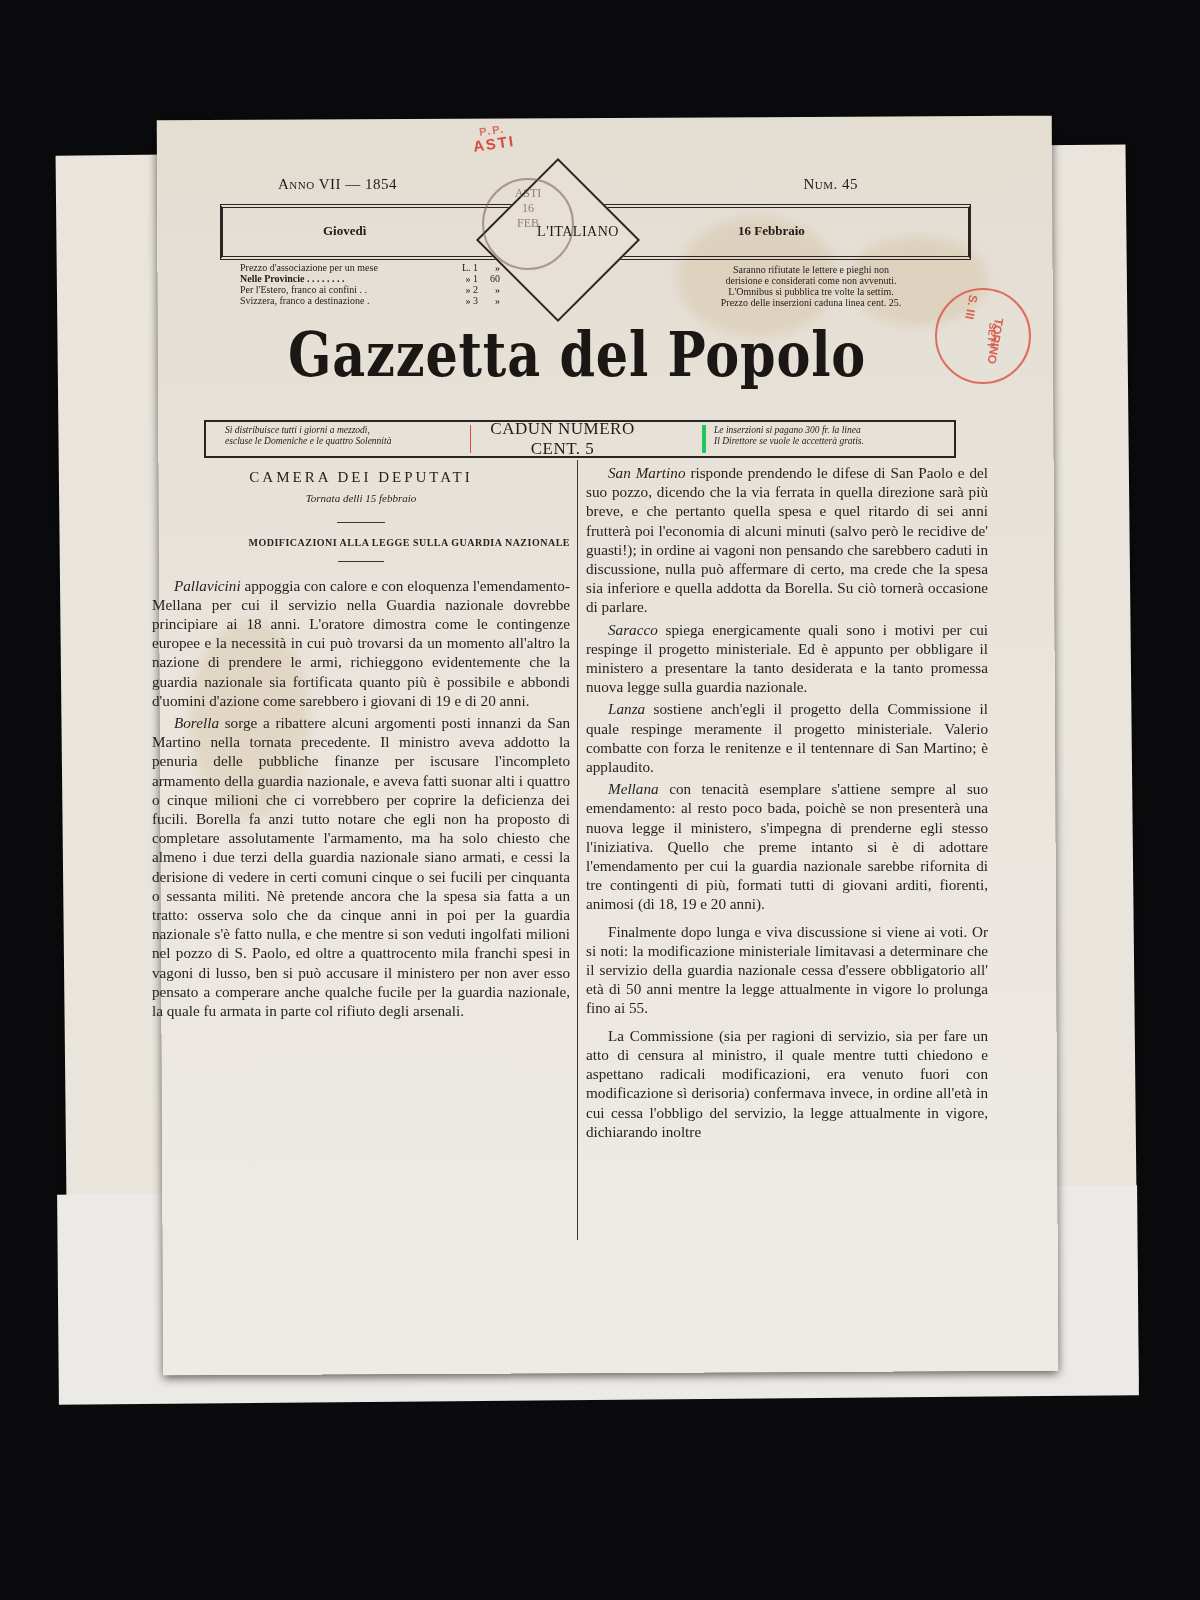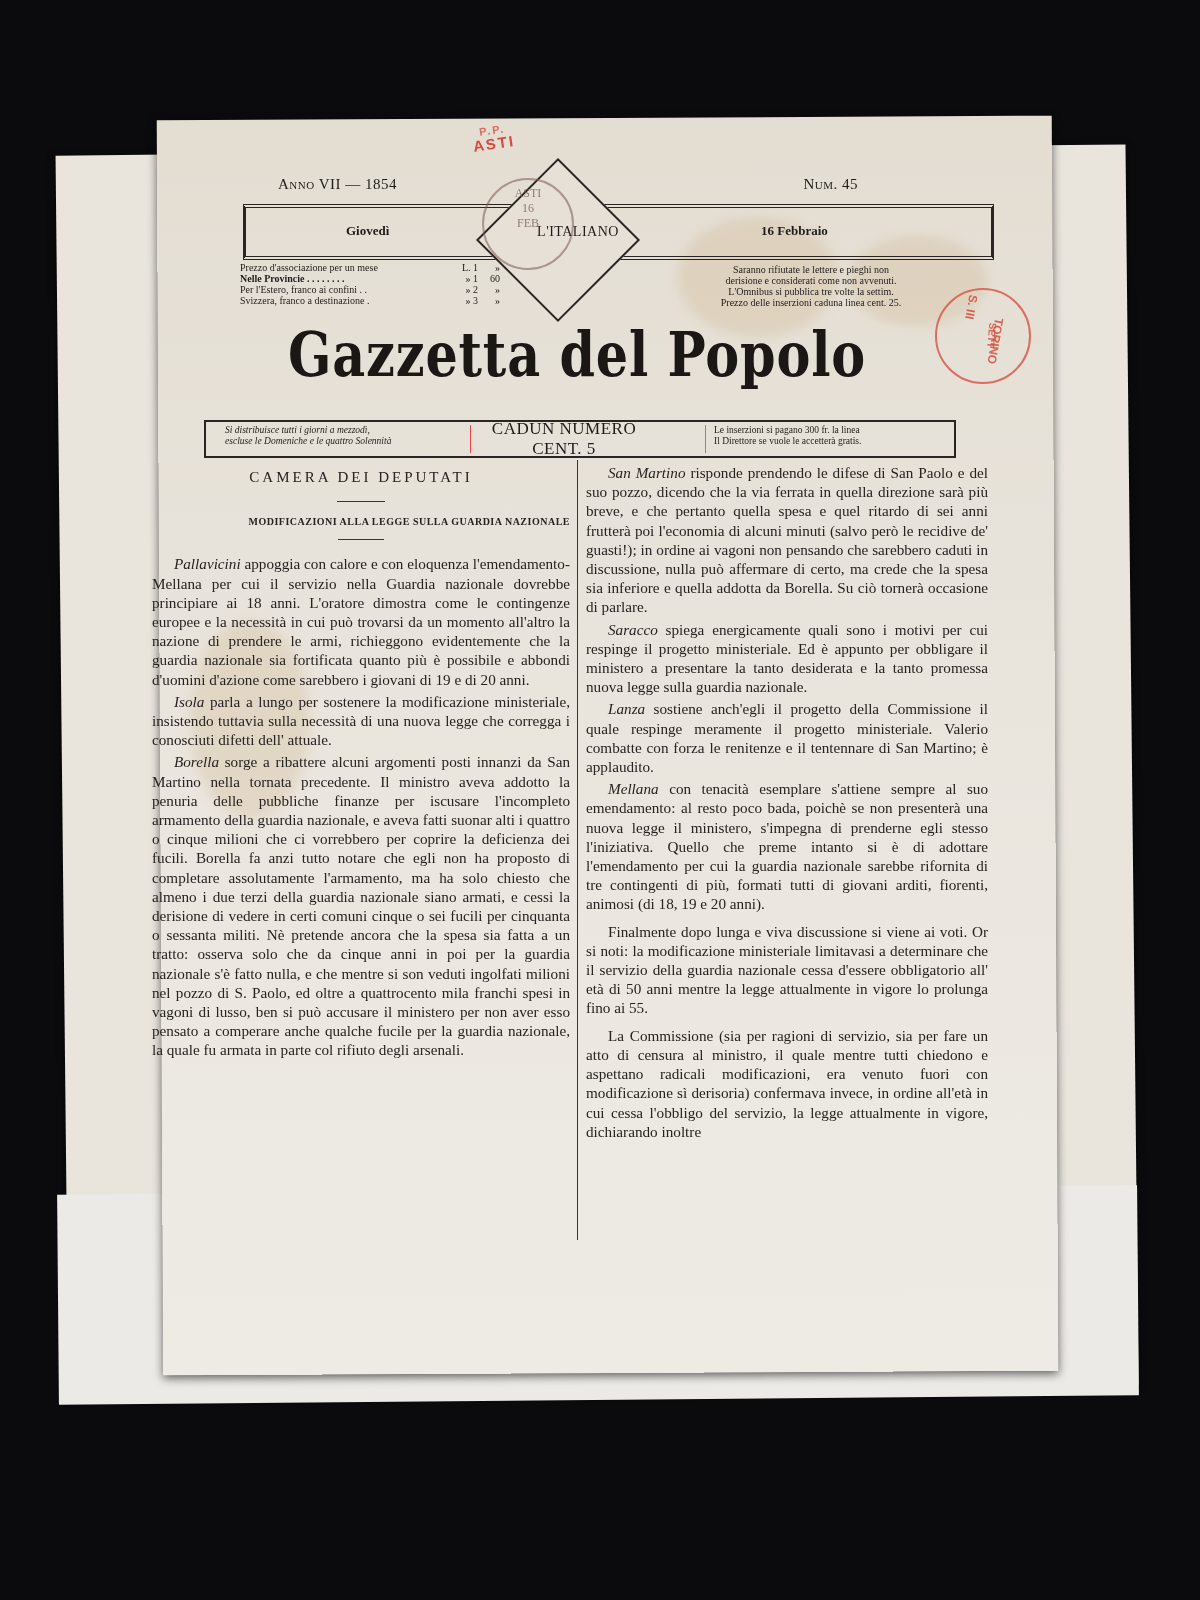--- a/index.html
+++ b/index.html
@@ -37,21 +37,21 @@
       transform: rotate(-8deg); letter-spacing:2px; line-height:13px; text-align:center;
     }
     .stamp-asti-top .pre { font-size:11px; opacity:.75; }
 
     .header-row { position:absolute; left:278px; top:176px; width:580px; font-size:15px; display:flex; justify-content:space-between; letter-spacing:.5px; }
     .header-row span { font-variant: small-caps; }
 
     .masthead-band {
       position:absolute; left:220px; top:204px; width:745px; height:48px;
       border-top:4px double #2a2522; border-bottom:4px double #2a2522;
-      border-left:3px solid #2a2522; border-right:3px solid #2a2522;margin-left:23px;
+      border-left:3px solid #2a2522; border-right:3px solid #2a2522;
     }
     .band-left { position:absolute; left:100px; top:15px; font-weight:bold; font-size:13px; }
     .band-right { position:absolute; left:515px; top:15px; font-weight:bold; font-size:13px; }
     .diamond {
       position:absolute; left:500px; top:182px; width:112px; height:112px;
       border:2px solid #2a2522; transform: rotate(45deg); background:#e6e0d6;
     }
     .diamond-text { position:absolute; left:503px; top:224px; width:150px; text-align:center; font-size:14px; letter-spacing:.5px; }
     .postmark-circle {
       position:absolute; left:482px; top:178px; width:88px; height:88px; border-radius:50%;
@@ -85,21 +85,21 @@
     }
 
     .sub-band {
       position:absolute; left:204px; top:420px; width:748px; height:34px;
       border-top:2px solid #2a2522; border-bottom:2px solid #2a2522;
       border-left:2px solid #2a2522; border-right:2px solid #2a2522;
       display:flex; align-items:center;
     }
     .sub-left { width:245px; font-size:9.5px; font-style:italic; line-height:11px; padding-left:19px; border-right:1px solid #ef4444; height:28px; }
     .sub-mid { flex:1; text-align:center; font-size:17px; letter-spacing:.5px; }
-    .sub-right { width:240px; font-size:9.5px; line-height:11px; padding-left:8px; border-left:1px solid #22c55e; height:28px;margin-left:48px; }
+    .sub-right { width:240px; font-size:9.5px; font-style:italic; line-height:11px; padding-left:8px; border-left:4px solid #22c55e; height:28px;margin-left:48px; }
 
     .col { position:absolute; font-size:15.2px; line-height:19.2px; text-align:justify; color:#262220; }
     .col p { margin:0 0 3px 0; text-indent:22px; }
     .col .name { font-style:italic; }
     .col-left { left:152px; top:465px; width:418px; }
     .col-right { left:586px; top:463px; width:402px; }
     .col-divider { position:absolute; left:577px; top:460px; width:1px; height:780px; background:#3a3431; }
 
     .sec-title { text-align:center; letter-spacing:3px; font-size:15px; margin-top:3px; }
     .sec-sub { text-align:center; font-style:italic; font-size:11px; margin-top:2px; }
@@ -189,25 +189,25 @@
     <div class="sub-right">
       <div>Le inserzioni si pagano 300 fr. la linea</div>
       <div>Il Direttore se vuole le accetterà gratis.</div>
     </div>
   </div>
 
   <div class="col-divider"></div>
 
   <div class="col col-left">
     <div class="sec-title">CAMERA DEI DEPUTATI</div>
+    <div class="sec-sub">Tornata delli 15 febbraio</div>
     <div class="rule"></div>
     <div class="sec-heading">MODIFICAZIONI ALLA LEGGE SULLA GUARDIA NAZIONALE</div>
     <div class="rule2"></div>
     <p><span class="name">Pallavicini</span><span> appoggia con calore e con eloquenza l'emendamento-Mellana per cui il servizio nella Guardia nazionale dovrebbe principiare ai 18 anni. L'oratore dimostra come le contingenze europee e la necessità in cui può trovarsi da un momento all'altro la nazione di prendere le armi, richieggono evidentemente che la guardia nazionale sia fortificata quanto più è possibile e abbondi d'uomini d'azione come sarebbero i giovani di 19 e di 20 anni.</span></p>
-    <p><span class="name">Isola</span><span> parla a lungo per sostenere la modificazione ministeriale, insistendo tuttavia sulla necessità di una nuova legge che corregga i conosciuti difetti dell' attuale.</span></p>
     <p><span class="name">Borella</span><span> sorge a ribattere alcuni argomenti posti innanzi da San Martino nella tornata precedente. Il ministro aveva addotto la penuria delle pubbliche finanze per iscusare l'incompleto armamento della guardia nazionale, e aveva fatti suonar alti i quattro o cinque milioni che ci vorrebbero per coprire la deficienza dei fucili. Borella fa anzi tutto notare che egli non ha proposto di completare assolutamente l'armamento, ma ha solo chiesto che almeno i due terzi della guardia nazionale siano armati, e cessi la derisione di vedere in certi comuni cinque o sei fucili per cinquanta o sessanta militi. Nè pretende ancora che la spesa sia fatta a un tratto: osserva solo che da cinque anni in poi per la guardia nazionale s'è fatto nulla, e che mentre si son veduti ingolfati milioni nel pozzo di S. Paolo, ed oltre a quattrocento mila franchi spesi in vagoni di lusso, ben si può accusare il ministero per non aver esso pensato a comperare anche qualche fucile per la guardia nazionale, la quale fu armata in parte col rifiuto degli arsenali.</span></p>
   </div>
 
   <div class="col col-right">
     <p><span class="name">San Martino</span><span> risponde prendendo le difese di San Paolo e del suo pozzo, dicendo che la via ferrata in quella direzione sarà più breve, e che pertanto quella spesa e quel ritardo di sei anni frutterà poi l'economia di alcuni minuti (salvo però le recidive de' guasti!); in ordine ai vagoni non pensando che sarebbero caduti in discussione, nulla può affermare di certo, ma crede che la spesa sia inferiore e quella addotta da Borella. Su ciò tornerà occasione di parlare.</span></p>
     <p><span class="name">Saracco</span><span> spiega energicamente quali sono i motivi per cui respinge il progetto ministeriale. Ed è appunto per obbligare il ministero a presentare la tanto desiderata e la tanto promessa nuova legge sulla guardia nazionale.</span></p>
     <p><span class="name">Lanza</span><span> sostiene anch'egli il progetto della Commissione il quale respinge meramente il progetto ministeriale. Valerio combatte con forza le renitenze e il tentennare di San Martino; è applaudito.</span></p>
     <p><span class="name">Mellana</span><span> con tenacità esemplare s'attiene sempre al suo emendamento: al resto poco bada, poichè se non presenterà una nuova legge il ministero, s'impegna di prenderne egli stesso l'iniziativa. Quello che preme intanto si è di adottare l'emendamento per cui la guardia nazionale sarebbe rifornita di tre contingenti di più, formati tutti di giovani arditi, fiorenti, animosi (di 18, 19 e 20 anni).</span></p>
     <p style="margin-top:8px"><span>Finalmente dopo lunga e viva discussione si viene ai voti. Or si noti: la modificazione ministeriale limitavasi a determinare che il servizio della guardia nazionale cessa d'essere obbligatorio all' età di 50 anni mentre la legge attualmente in vigore lo prolunga fino ai 55.</span></p>
     <p style="margin-top:8px"><span>La Commissione (sia per ragioni di servizio, sia per fare un atto di censura al ministro, il quale mentre tutti chiedono e aspettano radicali modificazioni, era venuto fuori con modificazione sì derisoria) confermava invece, in ordine all'età in cui cessa l'obbligo del servizio, la legge attualmente in vigore, dichiarando inoltre</span></p>

